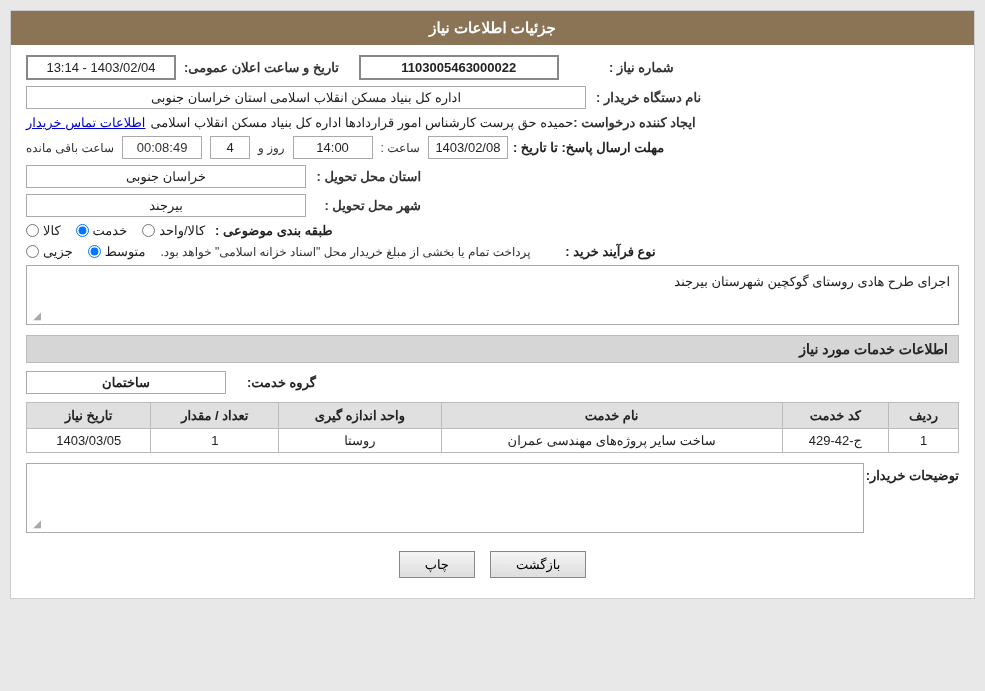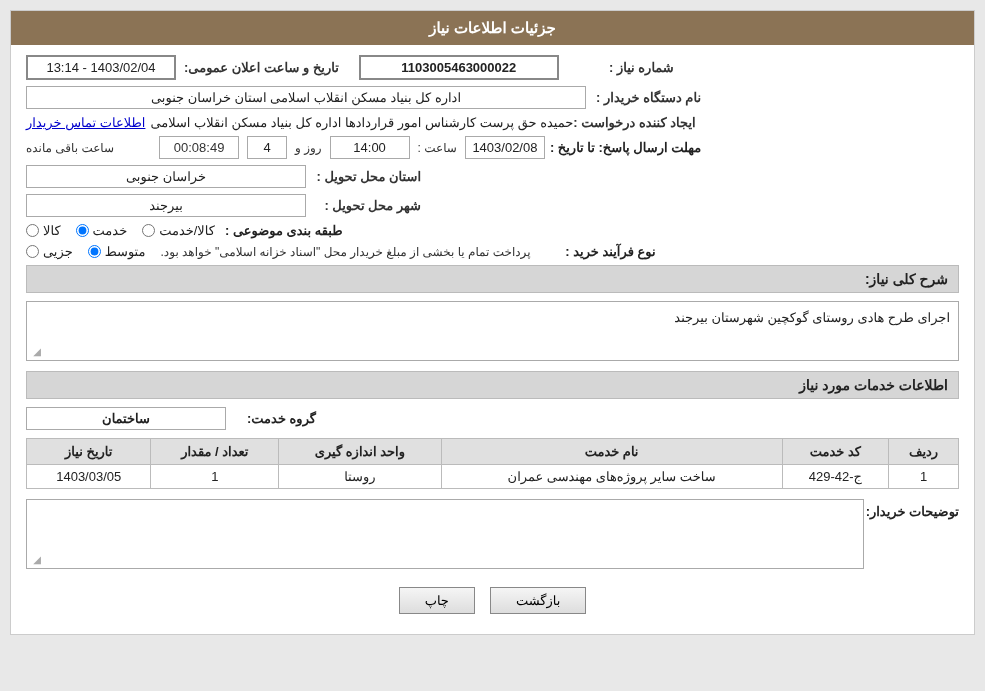--- a/index.html
+++ b/index.html
@@ -108,21 +108,20 @@
       min-width: 40px;
       text-align: center;
     }
     .timer-box {
       border: 1px solid #aaa;
       background: #fff;
       padding: 3px 6px;
       min-width: 80px;
       text-align: center;
       color: #333;
-      margin-left: 37px;
     }
     .radio-row {
       display: flex;
       align-items: center;
       justify-content: flex-end;
       margin-bottom: 6px;
       gap: 10px;
     }
     .radio-label {
       font-weight: bold;
@@ -331,21 +330,21 @@
 
       <div class="info-row">
         <span class="label-cell">شهر محل تحویل :</span>
         <div class="value-box" style="min-width:280px;">بیرجند</div>
       </div>
 
       <div class="radio-row">
         <span class="radio-label">طبقه بندی موضوعی :</span>
         <div class="radio-group">
           <div class="radio-item">
-            <span>کالا/خدمت</span>
+            <span>کالا/واحد</span>
             <input type="radio" name="category" style="">
           </div>
           <div class="radio-item">
             <span>خدمت</span>
             <input type="radio" name="category" checked="" style="">
           </div>
           <div class="radio-item">
             <span>کالا</span>
             <input type="radio" name="category" style="">
           </div>
@@ -360,21 +359,20 @@
             <span>متوسط</span>
             <input type="radio" name="purchase" checked="" style="">
           </div>
           <div class="radio-item">
             <span>جزیی</span>
             <input type="radio" name="purchase" style="">
           </div>
         </div>
       </div>
 
-      <div class="section-header">شرح کلی نیاز:</div>
       <div class="description-wrapper">
         <div class="description-box">
           <span>اجرای طرح هادی روستای گوکچین شهرستان بیرجند</span>
           <span class="resize-handle">◢</span>
         </div>
       </div>
 
       <div class="services-section">
         <div class="services-header">اطلاعات خدمات مورد نیاز</div>
 

